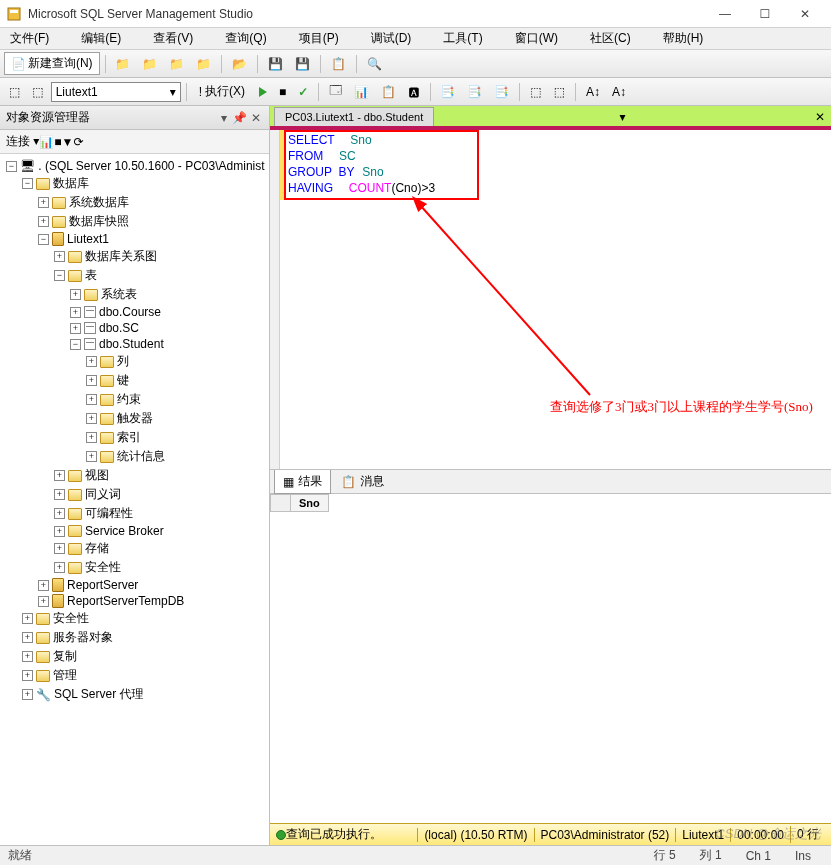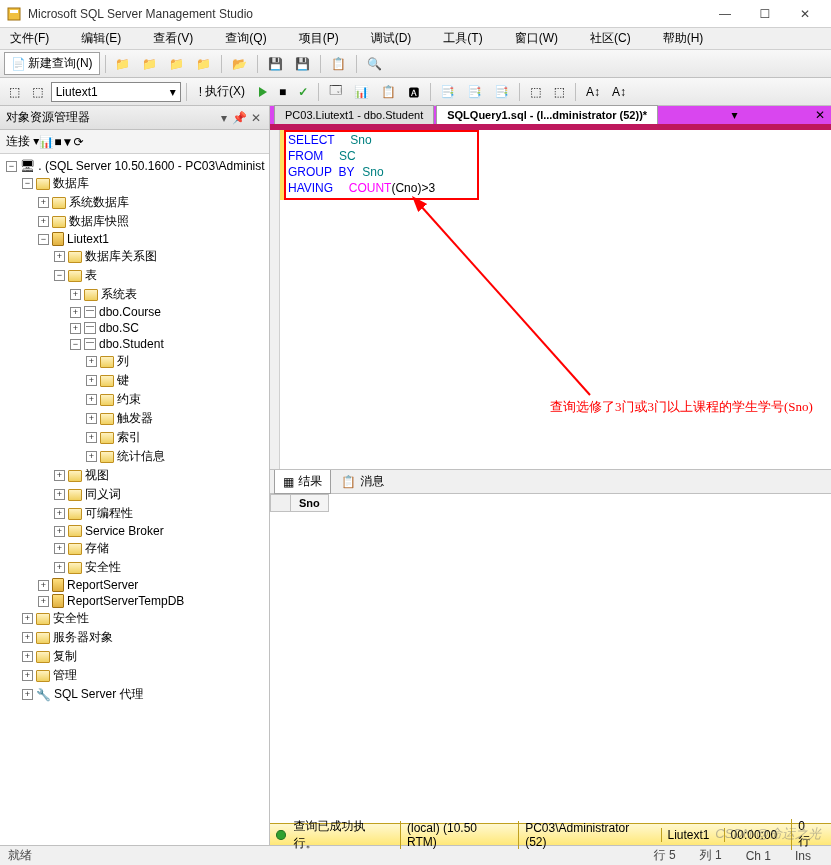--- a/index.html
+++ b/index.html
@@ -25,21 +25,21 @@
 .conn-bar { background: #f4f4f4; border-bottom: 1px solid #d0d0d0; padding: 3px 6px; display: flex; align-items: center; }
 .tree { flex: 1; overflow: auto; padding: 4px 2px; }
 .tree ul { list-style: none; padding-left: 16px; }
 .tree li { white-space: nowrap; padding: 1px 0; display: flex; align-items: center; gap: 3px; }
 .tree .tg { width: 11px; height: 11px; border: 1px solid #888; display: inline-flex; align-items: center; justify-content: center; font-size: 9px; line-height: 9px; color: #333; background: #fff; }
 .tree .fi { width: 14px; height: 12px; background: linear-gradient(#fff2c0,#f0d060); border: 1px solid #c09020; border-radius: 1px; display: inline-block; }
 .tree .di { width: 12px; height: 14px; background: linear-gradient(#ffe080,#e0b040); border: 1px solid #a07010; border-radius: 1px; display: inline-block; }
 .tree .ti { width: 12px; height: 12px; background: #fff; border: 1px solid #888; display: inline-block; position: relative; }
 .tree .ti::before { content: ""; position: absolute; top: 3px; left: 1px; right: 1px; height: 1px; background: #888; }
 .panel-right { flex: 1; display: flex; flex-direction: column; background: #f0f0f0; }
-.tabs { height: 24px; background: #d946ef; border-bottom: 6px solid #be185d; display: flex; align-items: flex-end; padding-left: 4px; }
+.tabs { height: 24px; background: #bef264; border-bottom: 4px solid #be185d; display: flex; align-items: flex-end; padding-left: 4px; }
 .tab { padding: 3px 10px; background: #e0e0e0; border: 1px solid #a0a0a0; border-bottom: none; margin-right: 2px; font-size: 11px; }
 .tab.active { background: #fff; font-weight: bold; }
 .tabclose { margin-left: auto; padding: 2px 6px; }
 .editor { flex: 0 0 340px; background: #fff; position: relative; border-bottom: 1px solid #c0c0c0; overflow: hidden; }
 .editor .gutter { position: absolute; left: 0; top: 0; width: 10px; height: 100%; background: #f0f0f0; border-right: 1px solid #d0d0d0; }
 .editor .yel { position: absolute; left: 10px; top: 0; width: 4px; height: 70px; background: #ffe060; }
 .editor pre { position: absolute; left: 18px; top: 2px; font-family: Consolas, monospace; font-size: 13px; line-height: 16px; }
 .kw { color: #0000ff; }
 .fn { color: #ff00ff; }
 .id { color: #008080; }
@@ -47,21 +47,21 @@
 .redbox { position: absolute; left: 14px; top: 0; width: 195px; height: 70px; border: 2px solid #ff0000; }
 .redarrow { position: absolute; left: 140px; top: 65px; }
 .annot { position: absolute; left: 280px; top: 268px; color: #ff0000; font-size: 13px; font-family: "Microsoft YaHei"; }
 .results-tabs { height: 24px; background: #f0f0f0; border-bottom: 1px solid #c0c0c0; display: flex; align-items: center; padding: 0 4px; gap: 2px; }
 .rtab { padding: 3px 8px; display: flex; align-items: center; gap: 4px; }
 .rtab.active { background: #fff; border: 1px solid #a0a0a0; }
 .grid { flex: 1; background: #fff; overflow: auto; }
 .grid table { border-collapse: collapse; }
 .grid th, .grid td { border: 1px solid #c0c0c0; padding: 2px 8px; font-size: 11px; background: #f4f4f4; }
 .grid .rowhdr { width: 20px; background: #f0f0f0; }
-.statusbar-editor { height: 22px; background: linear-gradient(#fff8d0,#ffe878); border-top: 1px solid #c0a020; display: flex; align-items: center; padding: 0 6px; gap: 8px; font-size: 11px; }
+.statusbar-editor { height: 22px; background: linear-gradient(#fff8d0,#ffe878); border-top: 1px solid #c0a020; display: flex; align-items: center; padding: 0 6px; gap: 0; font-size: 11px; }
 .statusbar-editor .sp { flex: 1; }
 .statusbar-editor .cell { border-left: 1px solid #c0a020; padding: 0 6px; }
 .statusbar { height: 20px; background: #f0f0f0; border-top: 1px solid #c0c0c0; display: flex; align-items: center; padding: 0 8px; font-size: 11px; color: #444; }
 .statusbar .sp { flex: 1; }
 .statusbar .cell { padding: 0 12px; }
 .watermark { position: absolute; right: 10px; bottom: 22px; color: rgba(120,120,120,0.5); font-size: 13px; font-style: italic; pointer-events: none; }
 .green-dot { width: 10px; height: 10px; background: #30a030; border-radius: 50%; display: inline-block; border: 1px solid #207020; }
 .play { width: 0; height: 0; border-left: 8px solid #30a030; border-top: 5px solid transparent; border-bottom: 5px solid transparent; display: inline-block; }
 .check { color: #30a030; font-weight: bold; }
 </style>
@@ -330,21 +330,20 @@
               <span>SQL Server 代理</span>
             </li>
         </ul>
       </ul>
     </div>
   </div>
 
   <div class="panel-right">
     <div class="tabs">
       <div class="tab">PC03.Liutext1 - dbo.Student</div>
-      <div class="tab active">SQLQuery1.sql - (l...dministrator (52))*</div>
       <div class="tabclose">▾</div>
       <div class="tabclose">✕</div>
     </div>
     <div class="editor">
       <div class="gutter"></div>
       <div class="yel"></div>
       <pre><span class="kw">SELECT</span>  <span class="id">Sno</span>
 <span class="kw">FROM</span>  <span class="id">SC</span>
 <span class="kw">GROUP  BY</span> <span class="id">Sno</span>
 <span class="kw">HAVING</span>  <span class="fn">COUNT</span><span>(Cno)&gt;</span><span class="num">3</span></pre>

